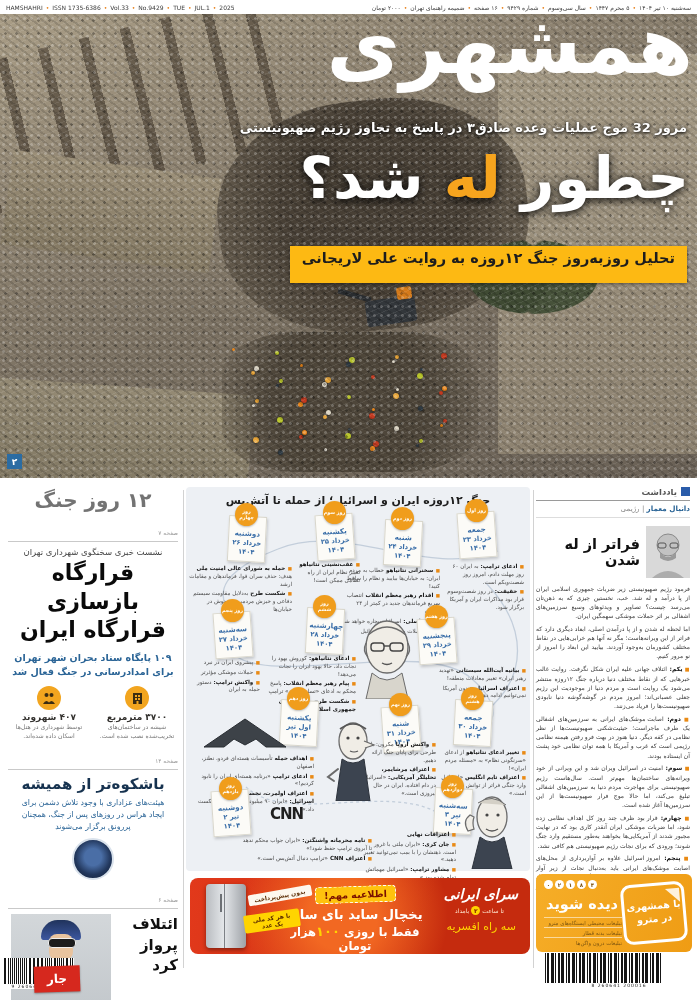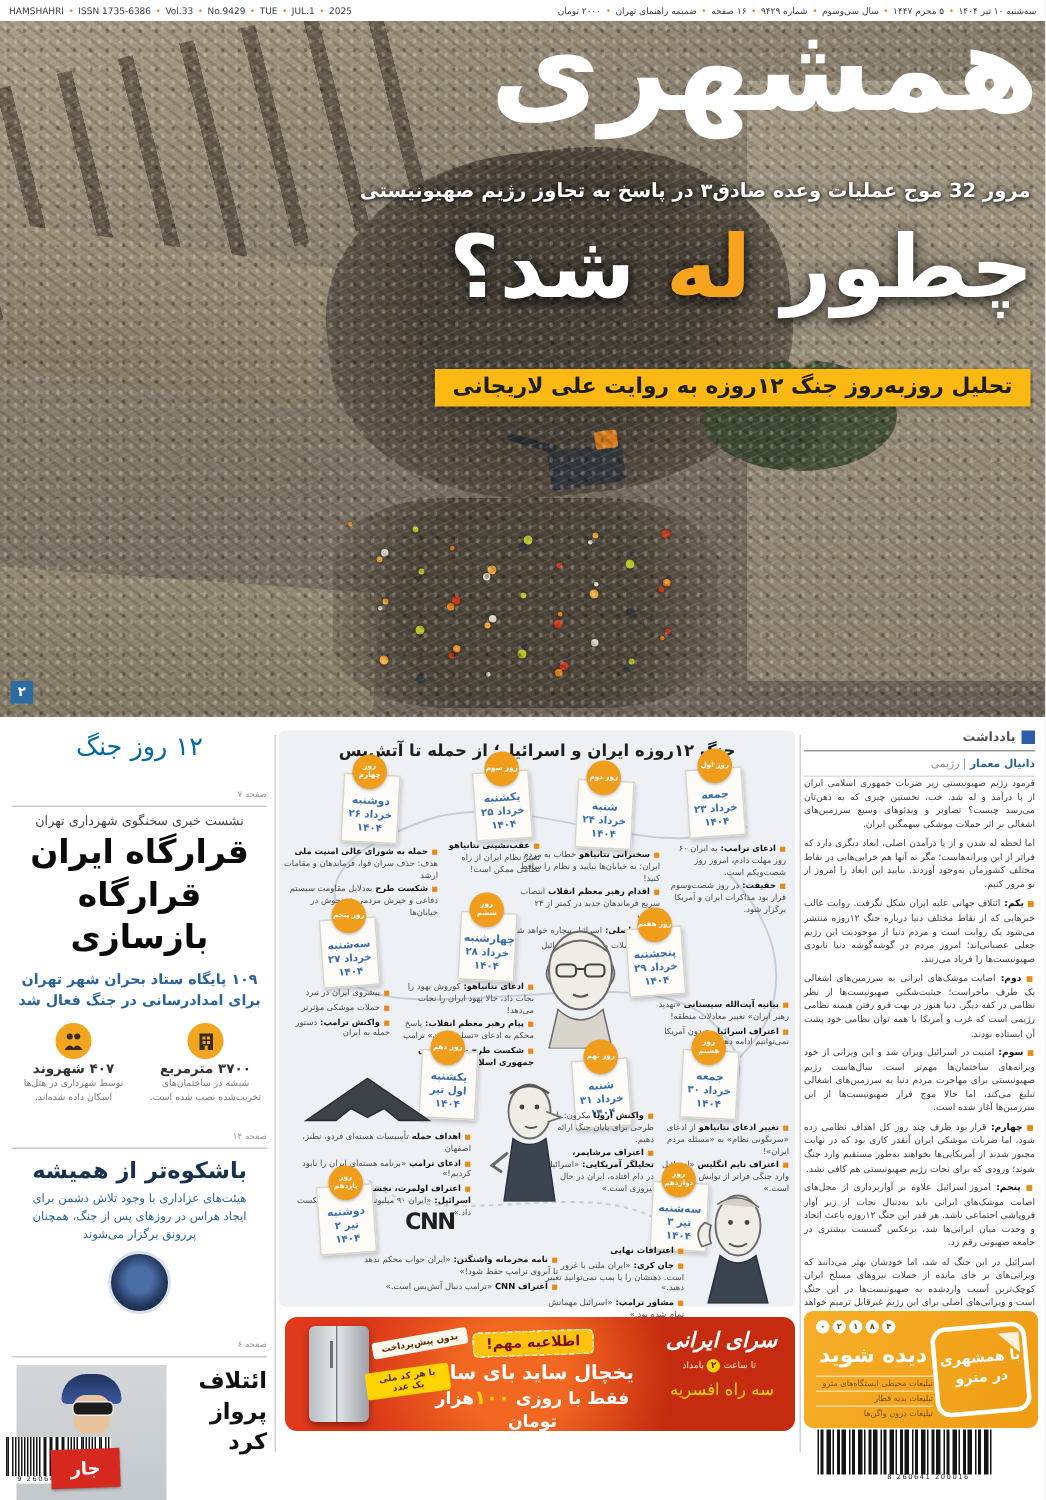--- a/index.html
+++ b/index.html
@@ -46,29 +46,29 @@
   .crowd{position:absolute;left:232px;top:334px;width:222px;height:112px}
   .vest{position:absolute;border-radius:50%;box-shadow:0 0 2px rgba(0,0,0,.6)}
   .logo{position:absolute;top:-14px;right:4px;font-size:80px;font-weight:bold;color:#fff;
         direction:rtl;line-height:1.15;letter-spacing:-2px}
   .kicker{position:absolute;top:106px;right:10px;font-size:13px;font-weight:bold;color:#fff;
         direction:rtl;text-shadow:0 1px 3px rgba(0,0,0,.9),0 0 6px rgba(0,0,0,.55)}
   .mainhead{position:absolute;top:120px;right:8px;font-size:58px;font-weight:bold;color:#fff;
         direction:rtl;line-height:1.55;text-shadow:0 2px 7px rgba(0,0,0,.75),0 0 14px rgba(0,0,0,.4)}
   .mainhead .hl{color:#f6a41e}
   .strip{position:absolute;top:232px;right:10px;background:#fdb913;color:#1d1d1d;font-weight:bold;
-        font-size:14.5px;padding:4px 12px 5px;direction:rtl;box-shadow:0 1px 3px rgba(0,0,0,.4)}
+        font-size:14.5px;padding:4px 12px 17px;direction:rtl;box-shadow:0 1px 3px rgba(0,0,0,.4)}
   .pagebadge{position:absolute;left:7px;bottom:9px;width:15px;height:15px;background:#2b6ca3;
         color:#fff;font-size:9px;font-weight:bold;display:flex;align-items:center;justify-content:center}
   
   .vr{position:absolute;top:490px;width:1px;height:478px;background:#d2d2d2}
   .vr1{left:183px}.vr2{left:533px}
   
   .col-left{position:absolute;left:8px;top:487px;width:170px;direction:rtl;text-align:center;color:#222}
-  .cl-h1{font-size:17px;font-weight:normal;line-height:1.3;color:#0369a1}
+  .cl-h1{font-size:20px;font-weight:bold;line-height:1.3;color:#737373}
   .cl-sub{font-size:7.8px;color:#666;line-height:1.5;margin:5px 8px 0}
   .pageline{margin:7px 0 5px;text-align:right}
   .pageline span{font-size:5.8px;color:#999}
   .pageline .hr{border-top:1px solid #c9c9c9;margin-top:2px}
   .cl-kicker{font-size:8.5px;color:#444;margin-top:2px}
   .cl-h2{font-size:22px;font-weight:bold;line-height:1.3;color:#0a0a0a;margin-top:2px}
   .cl-lead{font-size:9.5px;color:#2a6496;font-weight:bold;line-height:1.45;margin:6px 4px 0}
   .stats{display:flex;direction:rtl;justify-content:space-between;margin:8px 2px 0}
   .stat{width:78px;text-align:center}
   .stat-circle{width:24px;height:24px;border-radius:50%;background:#f2a51f;margin:0 auto 2px;
@@ -298,22 +298,22 @@
   <div class="vr vr2"></div>
 
   <div class="col-left">
     <div class="cl-h1">
       <div>۱۲ روز جنگ</div>
     </div>
     <div class="pageline"><span>صفحه ۷</span><div class="hr"></div></div>
 
     <div class="cl-kicker">نشست خبری سخنگوی شهرداری تهران</div>
     <div class="cl-h2">
+      <div>قرارگاه بازسازی</div>
       <div>قرارگاه ایران</div>
-      <div>قرارگاه بازسازی</div>
     </div>
     <div class="cl-lead">۱۰۹ پایگاه ستاد بحران شهر تهران برای امدادرسانی در جنگ فعال شد</div>
     <div class="stats">
         <div class="stat">
           <div class="stat-circle">
             <svg width="13" height="13" viewBox="0 0 13 13">
               <rect x="2" y="1" width="9" height="11" fill="#3a2c12"></rect>
               <g fill="#f2a51f">
                 <rect x="4" y="3" width="2" height="2"></rect>
                 <rect x="7" y="3" width="2" height="2"></rect>
@@ -569,20 +569,33 @@
   <div class="ed">
     <div class="ed-head">
       <div class="ed-sq"></div>
       <div class="ed-label">یادداشت</div>
     </div>
     <div class="ed-auth">
       <span class="nm">دانیال معمار</span>
       <span class="rl">|</span>
       <span class="rl">رژیمی</span>
     </div>
+    <div class="ed-title-row">
+      <div class="ed-portrait">
+        <svg width="44" height="52" viewBox="0 0 44 52">
+          <rect width="44" height="52" fill="#d9d9d9"></rect>
+          <circle cx="22" cy="19" r="11" fill="#c2c2c2" stroke="#8a8a8a"></circle>
+          <rect x="12" y="17" width="8" height="5" rx="2" fill="none" stroke="#555"></rect>
+          <rect x="24" y="17" width="8" height="5" rx="2" fill="none" stroke="#555"></rect>
+          <path d="M14 26 Q22 36 30 26 L30 32 Q22 38 14 32 Z" fill="#9a9a9a"></path>
+          <path d="M6 52 Q22 38 38 52 Z" fill="#adadad"></path>
+        </svg>
+      </div>
+      <div class="ed-title">فراتر از له شدن</div>
+    </div>
     <div class="ed-body">
         <p>فرمود رژیم صهیونیستی زیر ضربات جمهوری اسلامی ایران از پا درآمد و له شد. خب، نخستین چیزی که به ذهن‌تان می‌رسد چیست؟ تصاویر و ویدئوهای وسیع سرزمین‌های اشغالی بر اثر حملات موشکی سهمگین ایران.</p>
         <p>اما لحظه له شدن و از پا درآمدن اصلی، ابعاد دیگری دارد که فراتر از این ویرانه‌هاست؛ مگر نه آنها هم خرابی‌هایی در نقاط مختلف کشورمان به‌وجود آوردند. بیایید این ابعاد را امروز از نو مرور کنیم.</p>
         <p><b class="lead">یکم: </b>ائتلاف جهانی علیه ایران شکل نگرفت. روایت غالب خبرهایی که از نقاط مختلف دنیا درباره جنگ ۱۲روزه منتشر می‌شود یک روایت است و مردم دنیا از موجودیت این رژیم جعلی عصبانی‌اند؛ امروز مردم در گوشه‌گوشه دنیا نابودی صهیونیست‌ها را فریاد می‌زنند.</p>
         <p><b class="lead">دوم: </b>اصابت موشک‌های ایرانی به سرزمین‌های اشغالی یک طرف ماجراست؛ حیثیت‌شکنی صهیونیست‌ها از نظر نظامی در کفه دیگر. دنیا هنوز در بهت فرو رفتن هیمنه نظامی رژیمی است که غرب و آمریکا با همه توان نظامی خود پشت آن ایستاده بودند.</p>
         <p><b class="lead">سوم: </b>امنیت در اسرائیل ویران شد و این ویرانی از خود ویرانه‌های ساختمان‌ها مهم‌تر است. سال‌هاست رژیم صهیونیستی برای مهاجرت مردم دنیا به سرزمین‌های اشغالی تبلیغ می‌کند، اما حالا موج فرار صهیونیست‌ها از این سرزمین‌ها آغاز شده است.</p>
         <p><b class="lead">چهارم: </b>قرار بود ظرف چند روز کل اهداف نظامی زده شود، اما ضربات موشکی ایران آنقدر کاری بود که در نهایت مجبور شدند از آمریکایی‌ها بخواهند به‌طور مستقیم وارد جنگ شوند؛ ورودی که برای نجات رژیم صهیونیستی هم کافی نشد.</p>
         <p><b class="lead">پنجم: </b>امروز اسرائیل علاوه بر آواربرداری از محل‌های اصابت موشک‌های ایرانی باید به‌دنبال نجات از زیر آوار فروپاشی اجتماعی باشد. هر قدر این جنگ ۱۲روزه باعث اتحاد و وحدت میان ایرانی‌ها شد، برعکس گسست بیشتری در جامعه صهیونی رقم زد.</p>
         <p>اسرائیل در این جنگ له شد، اما خودشان بهتر می‌دانند که ویرانی‌های بر جای مانده از حملات نیروهای مسلح ایران کوچک‌ترین آسیب واردشده به صهیونیست‌ها در این جنگ است و ویرانی‌های اصلی برای این رژیم غیرقابل ترمیم خواهد بود.</p>
       </div>

